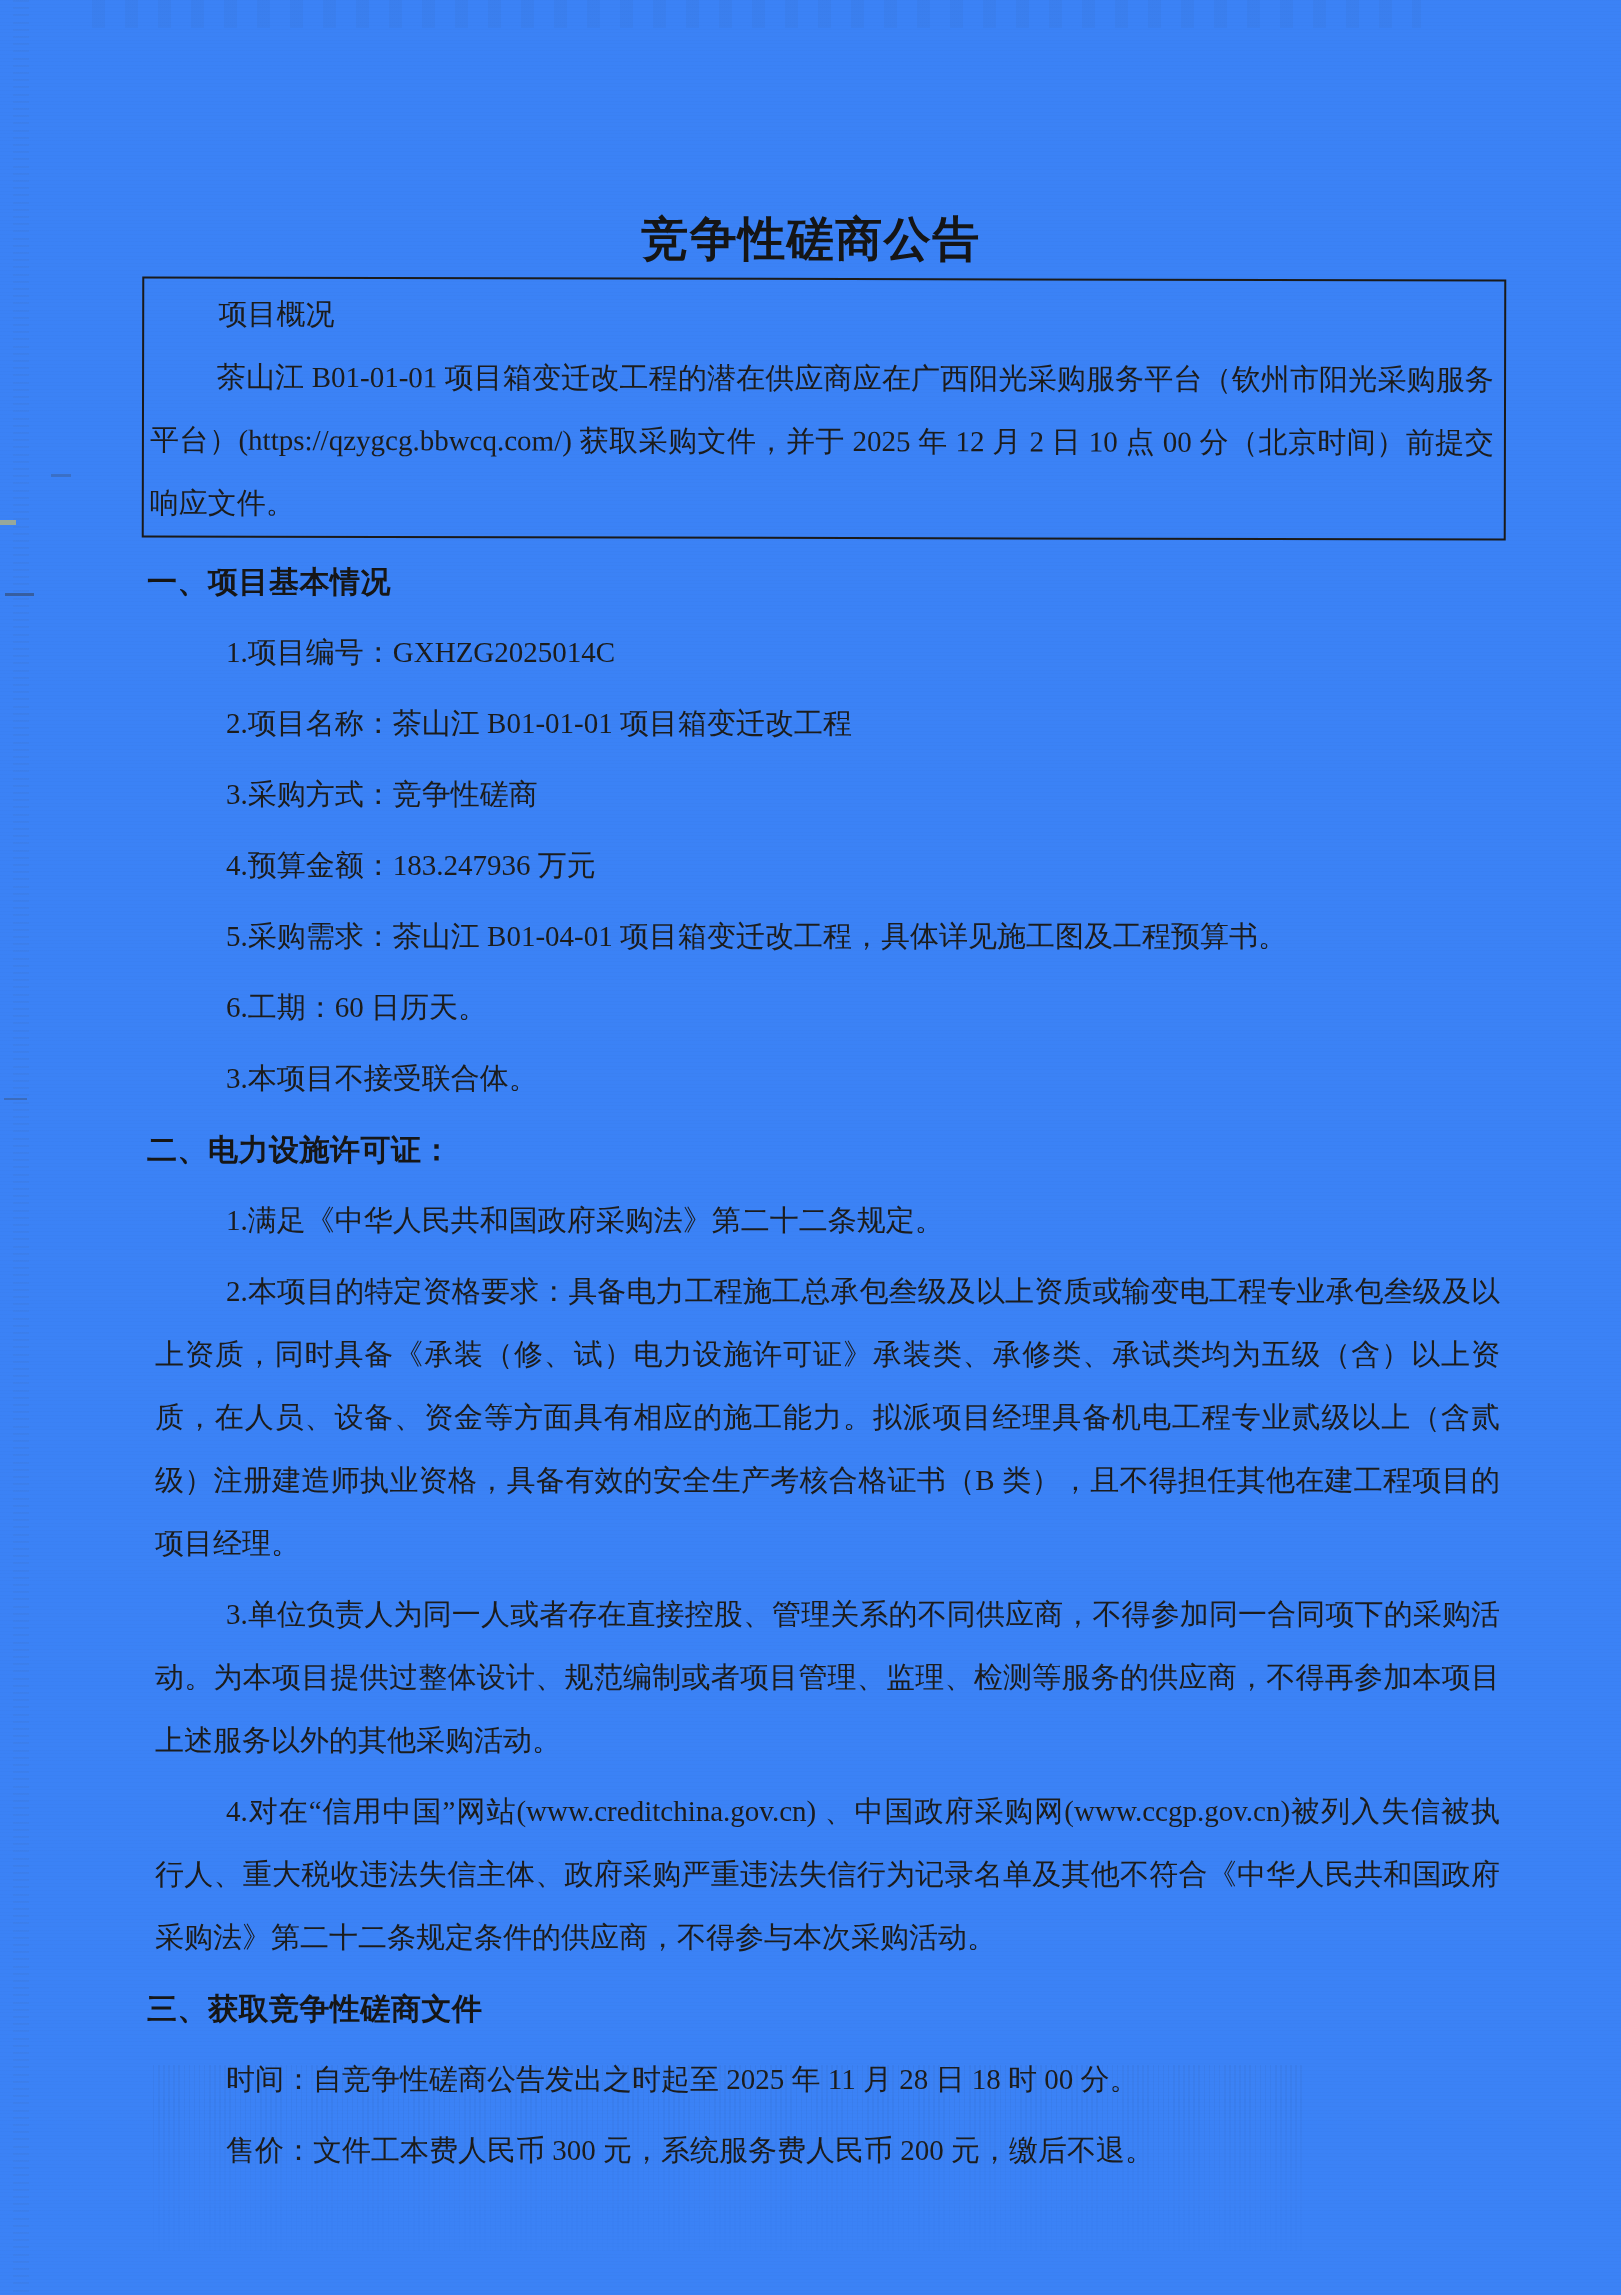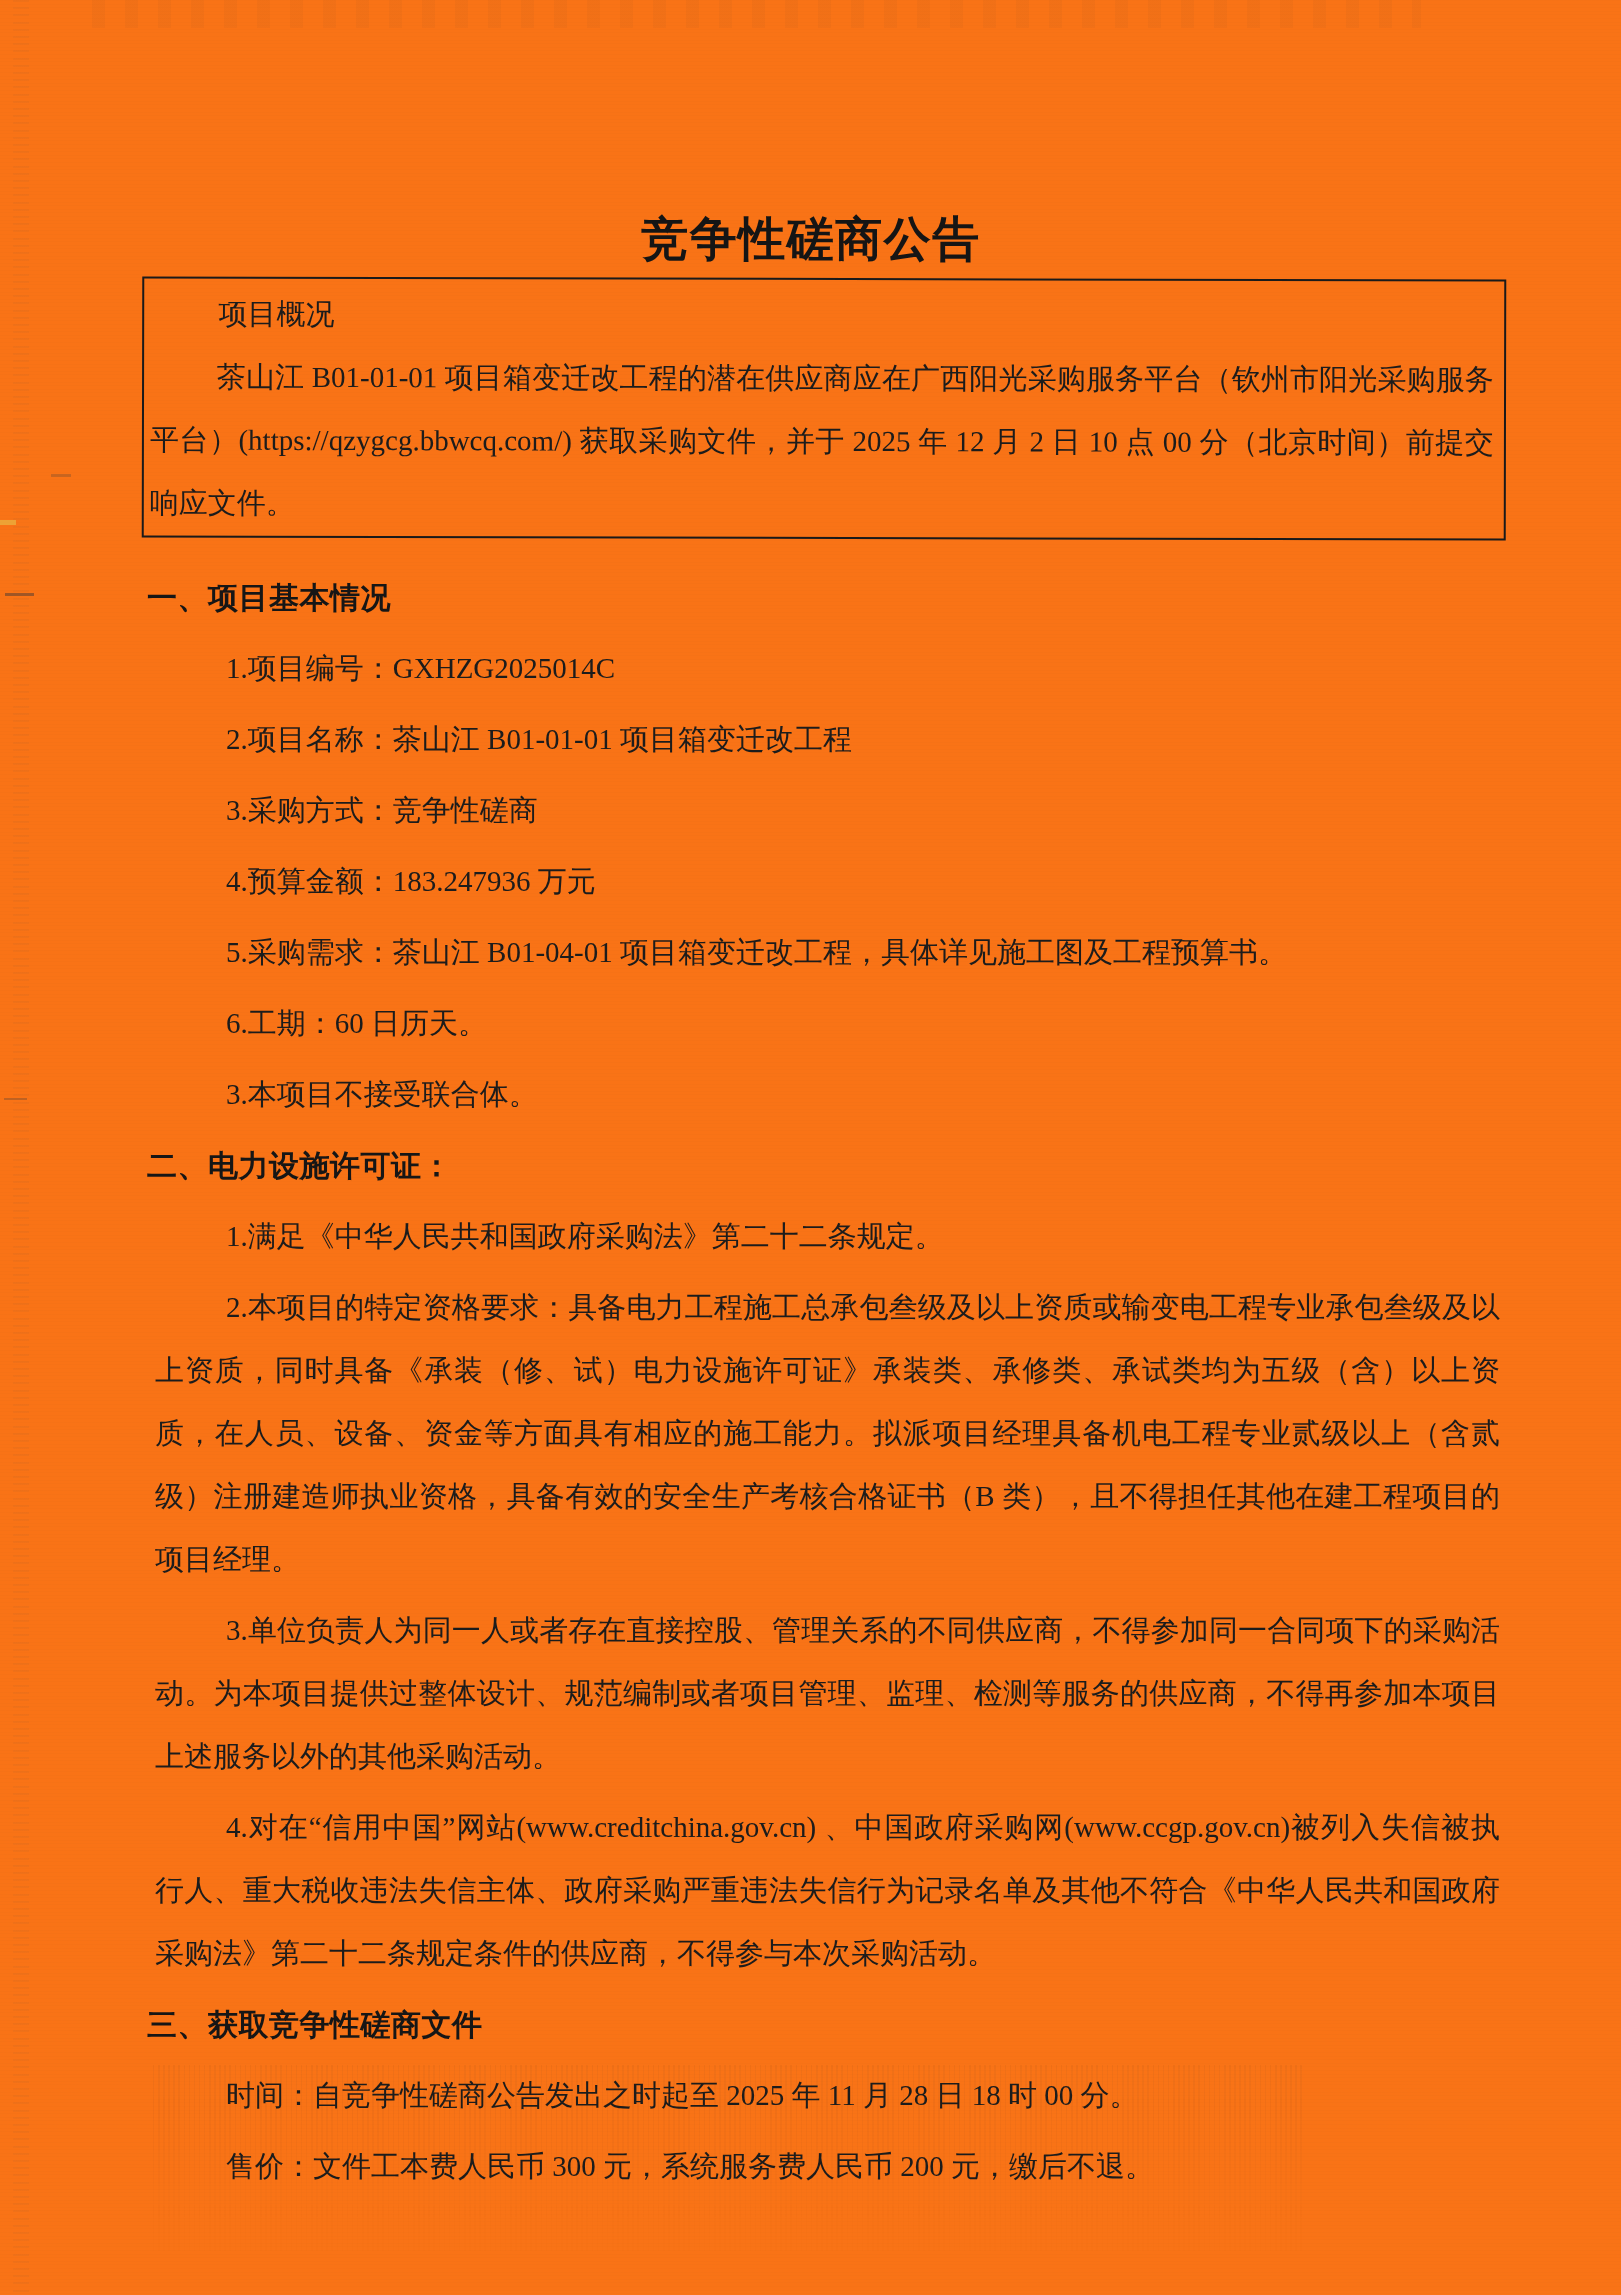--- a/index.html
+++ b/index.html
@@ -1,19 +1,19 @@
 <!DOCTYPE html>
 <html style="font-size:8.2px"><head>
 <meta charset="utf-8">
 <style>
   html,body { margin:0; padding:0; background:#e8e8e6; }
   .page {
     position:relative;
     width:1622px; height:2295px;
-    background:#f97316;
+    background:#3b82f6;
     font-family:"Liberation Serif","DejaVu Serif",serif;
     color:#1c1c1c;
     overflow:hidden;
   }
   
   .scan-texture {
     position:absolute; inset:0;
     background:repeating-linear-gradient(to bottom, rgba(0,0,0,0.012) 0 1px, transparent 1px 3.6px);
     pointer-events:none;
   }
@@ -63,21 +63,21 @@
   .overview-paragraph {
     margin:0; font-size:29px; line-height:63px;
     text-indent:2.3em; text-align:justify;
   }
   .underline-project {
     text-decoration-thickness:2.6px;
     text-underline-offset:6.6px;
     text-decoration-color:#161616;
   }
   .body-flow {
-    position:absolute; left:147px; top:566px; width:1361px;
+    position:absolute; left:147px; top:550px; width:1361px;
     font-size:29px; line-height:63px;
   }
   .sec-heading {
     margin:0; font-size:30px; font-weight:700; line-height:63px;
     font-family:"Liberation Sans","DejaVu Sans",sans-serif;
     letter-spacing:0.5px; color:#161616;
   }
   .item {
     margin:8px; text-indent:2.45em; text-align:justify;
     word-break:break-word;

